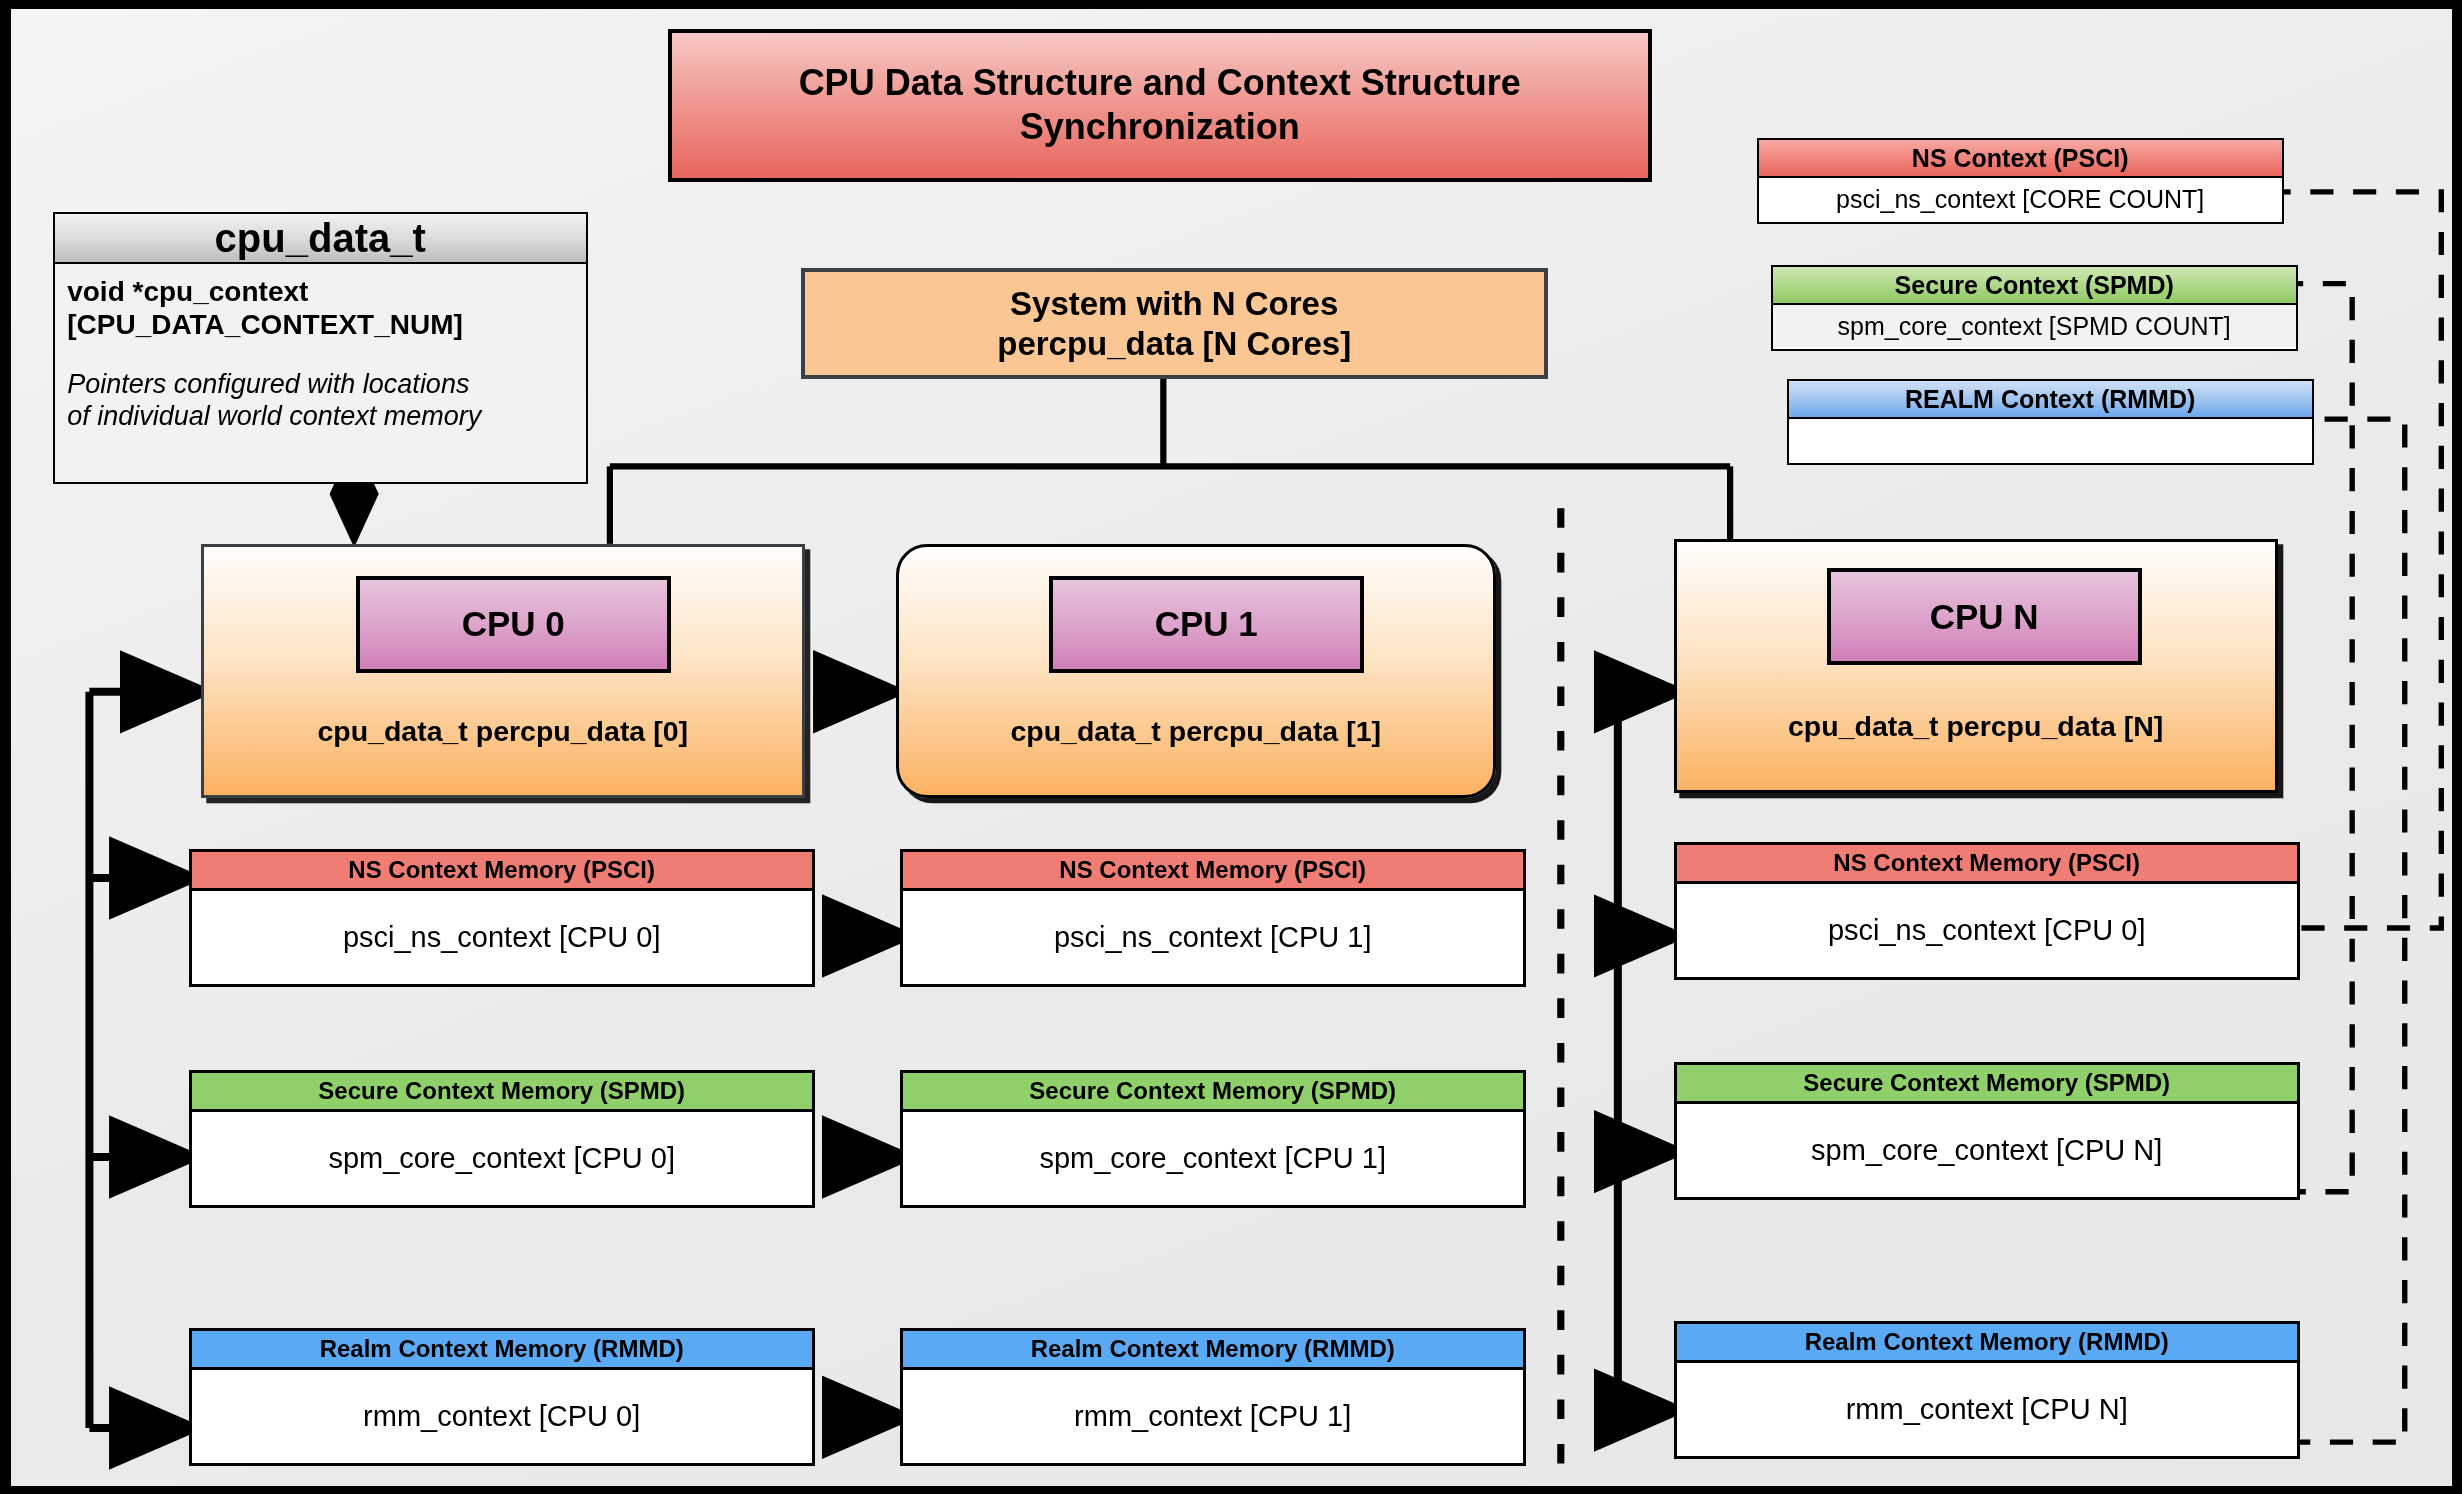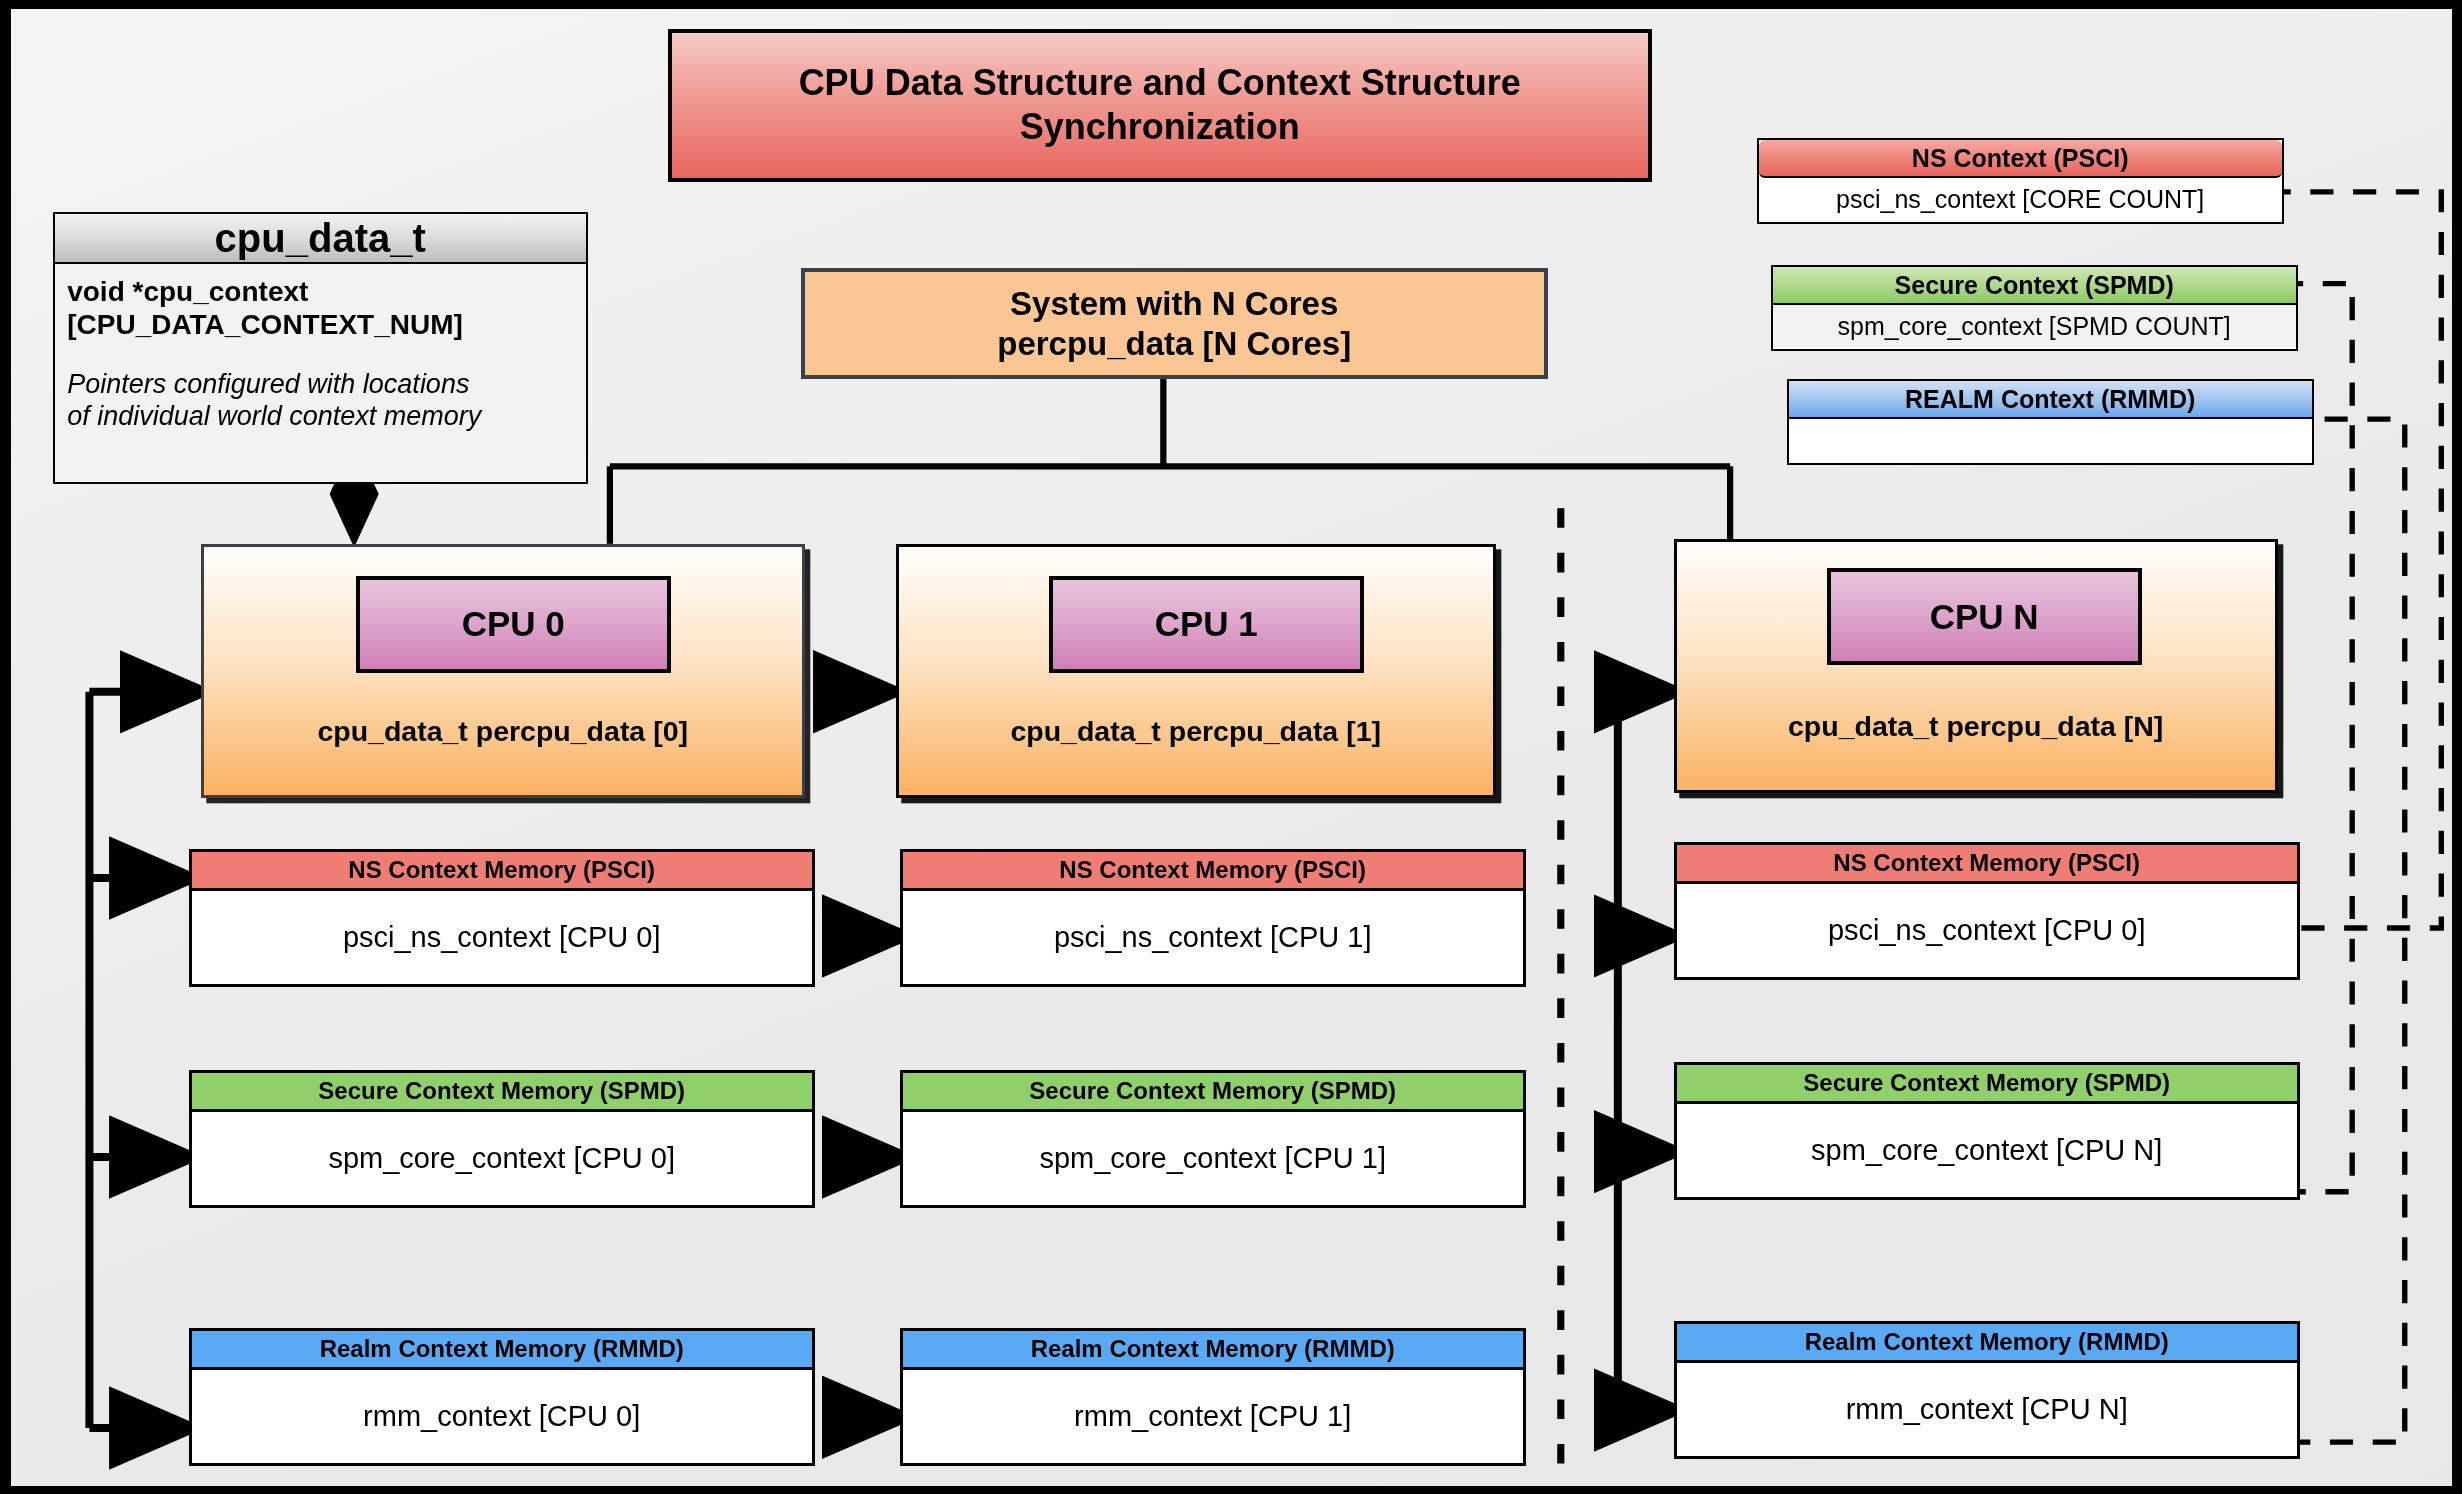--- a/index.html
+++ b/index.html
@@ -21,21 +21,21 @@
   .tbox .hdr{
     font-weight:bold;text-align:center;color:#000;
     border-bottom:2.7px solid #000;box-sizing:border-box;
     display:flex;align-items:center;justify-content:center;
     line-height:1.05;
   }
   .tbox .bdy{
     display:flex;align-items:center;justify-content:center;
     text-align:center;color:#000;box-sizing:border-box;
   }
-  .hdr.red{background:linear-gradient(180deg,#f6a9a3 0%,#ef8279 55%,#e8635a 100%);border-radius:6px;}
+  .hdr.red{background:linear-gradient(180deg,#f6a9a3 0%,#ef8279 55%,#e8635a 100%);}
   .hdr.green{background:linear-gradient(180deg,#cfe7b4 0%,#a8d682 60%,#8dc963 100%);}
   .hdr.blue{background:linear-gradient(180deg,#cfe0f7 0%,#9ec3ef 55%,#6aa7ee 100%);}
   .hdr.redflat{background:#ef7d74;}
   .hdr.greenflat{background:#8fd06a;}
   .hdr.blueflat{background:#5aa9f5;}
   .hdr.gray{background:linear-gradient(180deg,#f2f2f2 0%,#d9d9d9 55%,#bdbdbd 100%);}
 
   
   #title-banner{
     left:657px;top:19.6px;width:984px;height:153px;
@@ -217,21 +217,21 @@
     <div class="box tbox ctxmem" style="left:178px;top:1061px;width:626px;height:138px;">
       <div class="hdr greenflat">Secure Context Memory (SPMD)</div>
       <div class="bdy" style="height:93px;">spm_core_context [CPU 0]</div>
     </div>
 
     <div class="box tbox ctxmem" style="left:178px;top:1319px;width:626px;height:138px;">
       <div class="hdr blueflat">Realm Context Memory (RMMD)</div>
       <div class="bdy" style="height:93px;">rmm_context [CPU 0]</div>
     </div>
 
-    <div class="box cpucard plain" style="left:885px;top:535px;width:600px;height:254px;">
+    <div class="box cpucard plain" style="left:885px;top:535px;width:600px;height:254px;border-radius:31px;">
       <div class="cpuchip" style="left:150px;top:28.5px;width:307px;height:89px;">CPU 1</div>
       <div class="cpucaption" style="top:168px;">cpu_data_t percpu_data [1]</div>
     </div>
 
     <div class="box tbox ctxmem" style="left:889px;top:840px;width:626px;height:138px;">
       <div class="hdr redflat">NS Context Memory (PSCI)</div>
       <div class="bdy" style="height:93px;">psci_ns_context [CPU 1]</div>
     </div>
 
     <div class="box tbox ctxmem" style="left:889px;top:1061px;width:626px;height:138px;">

